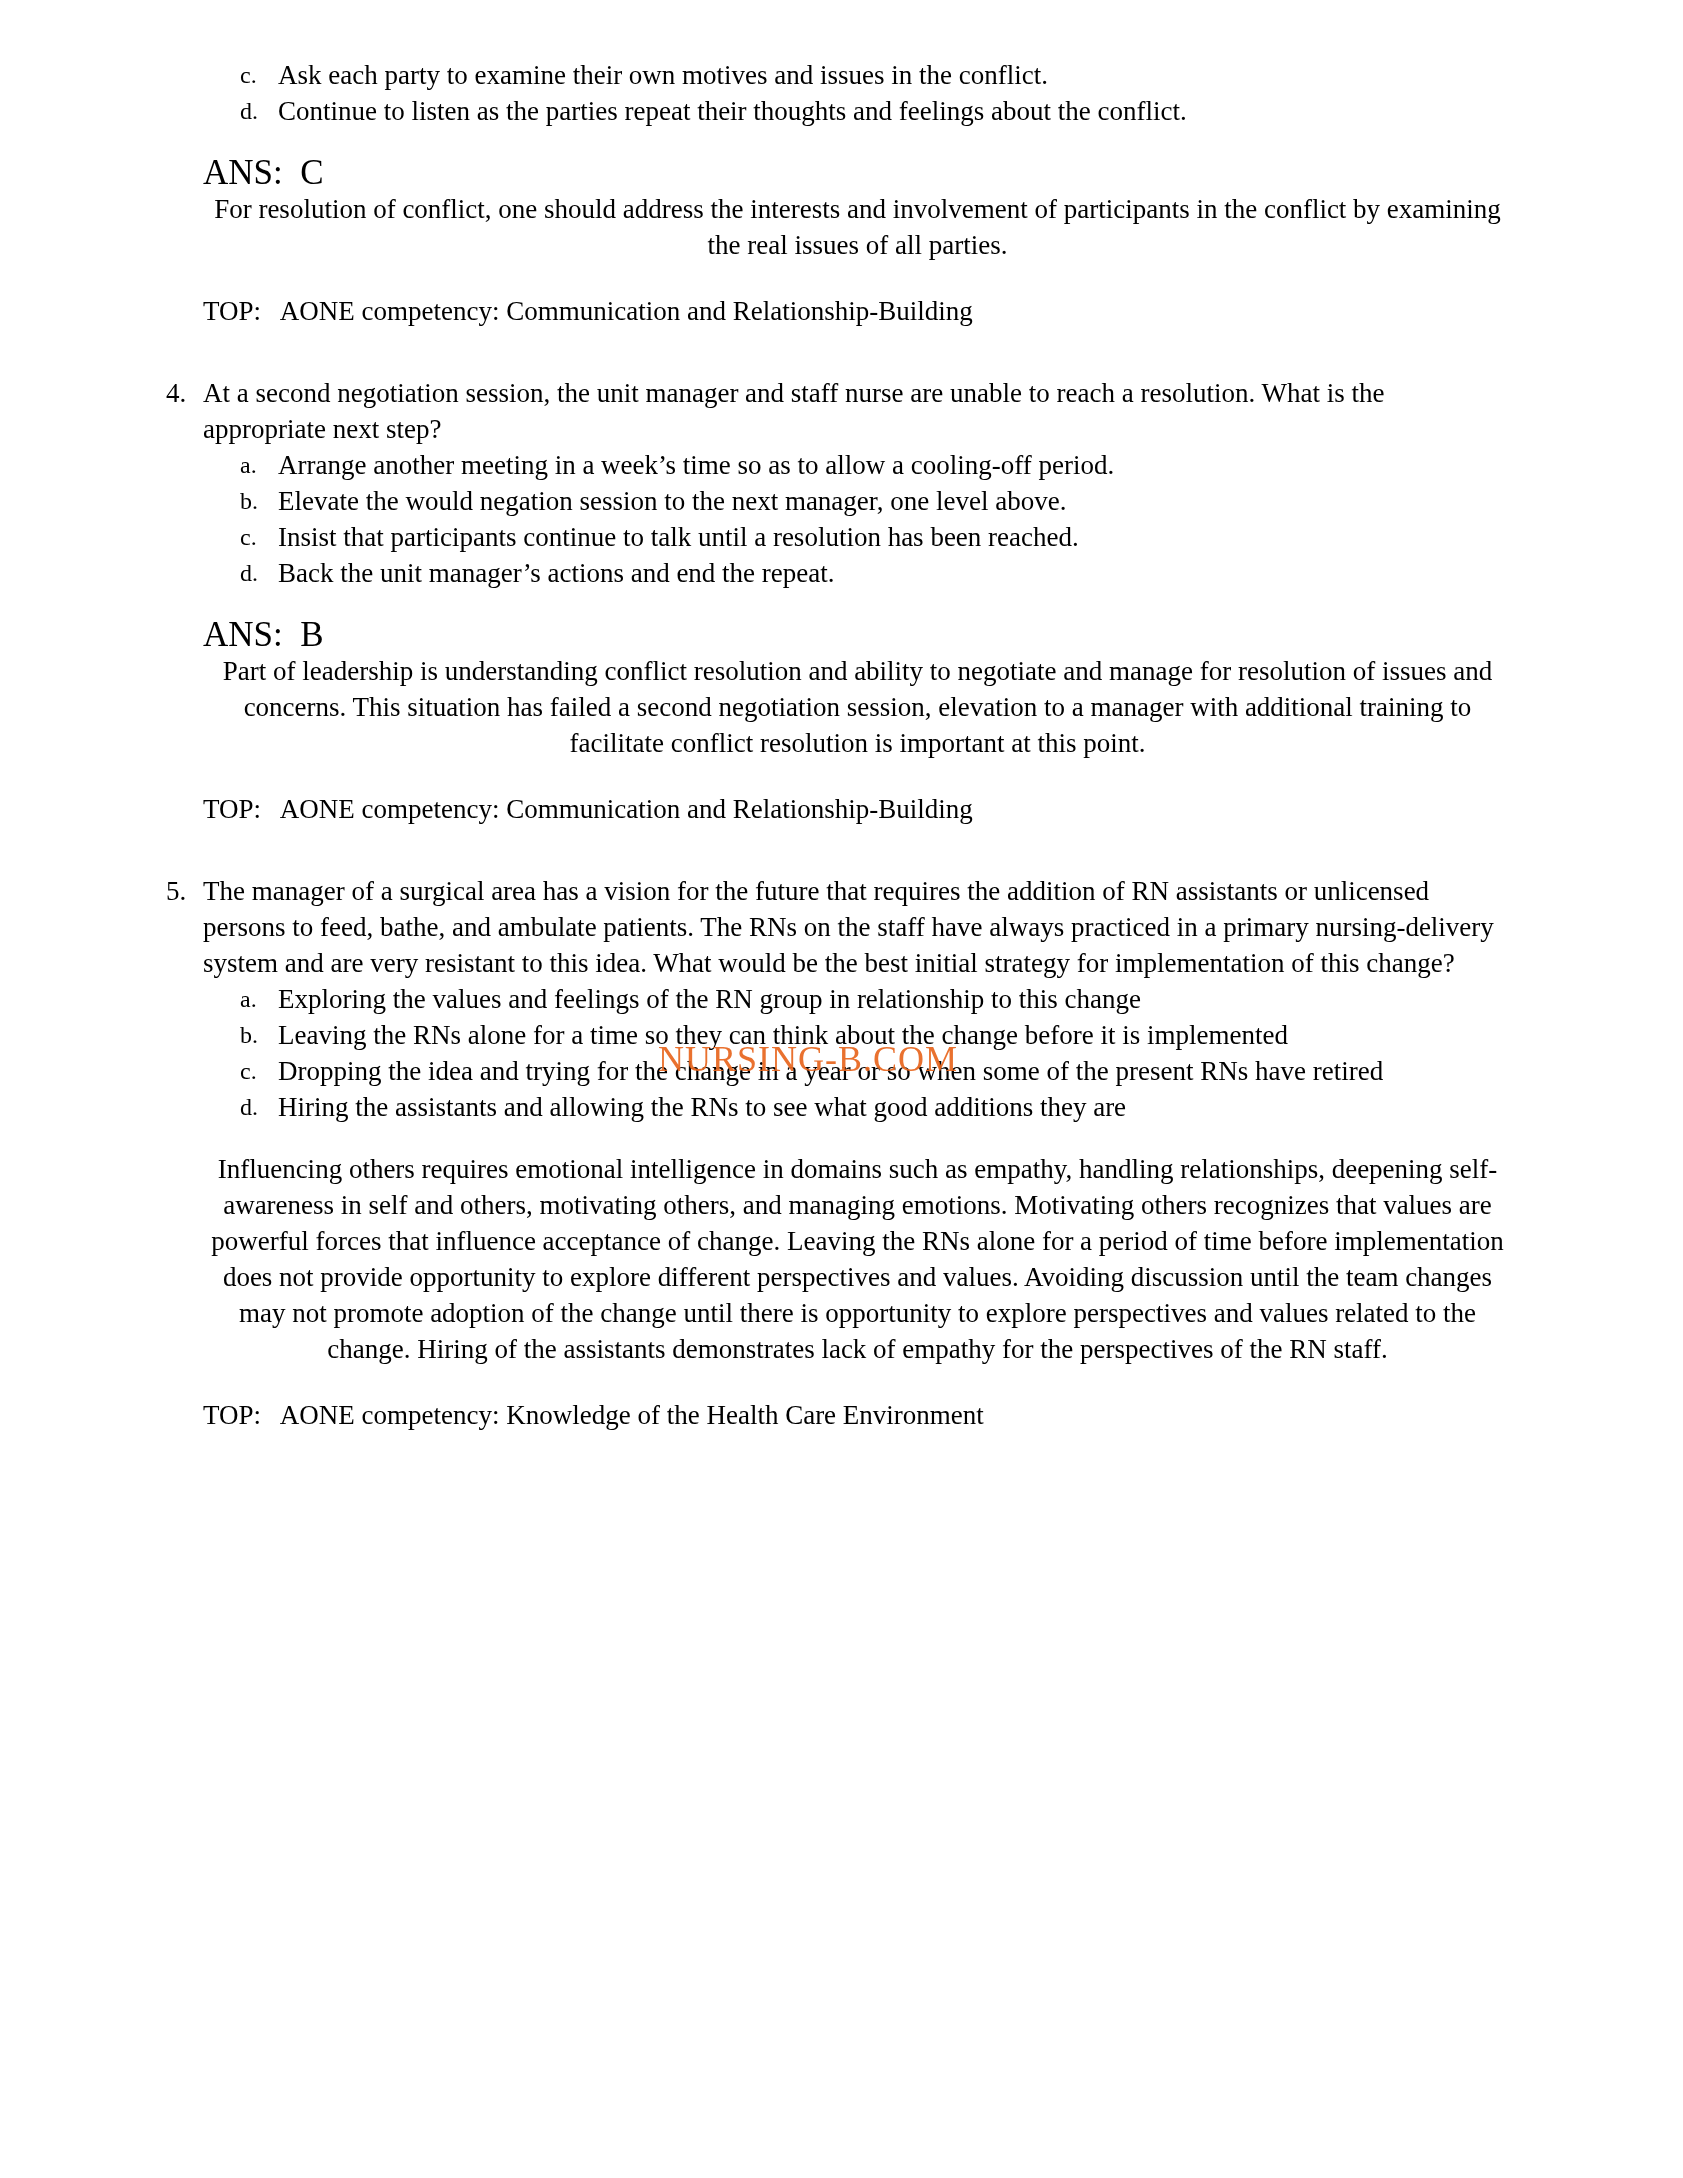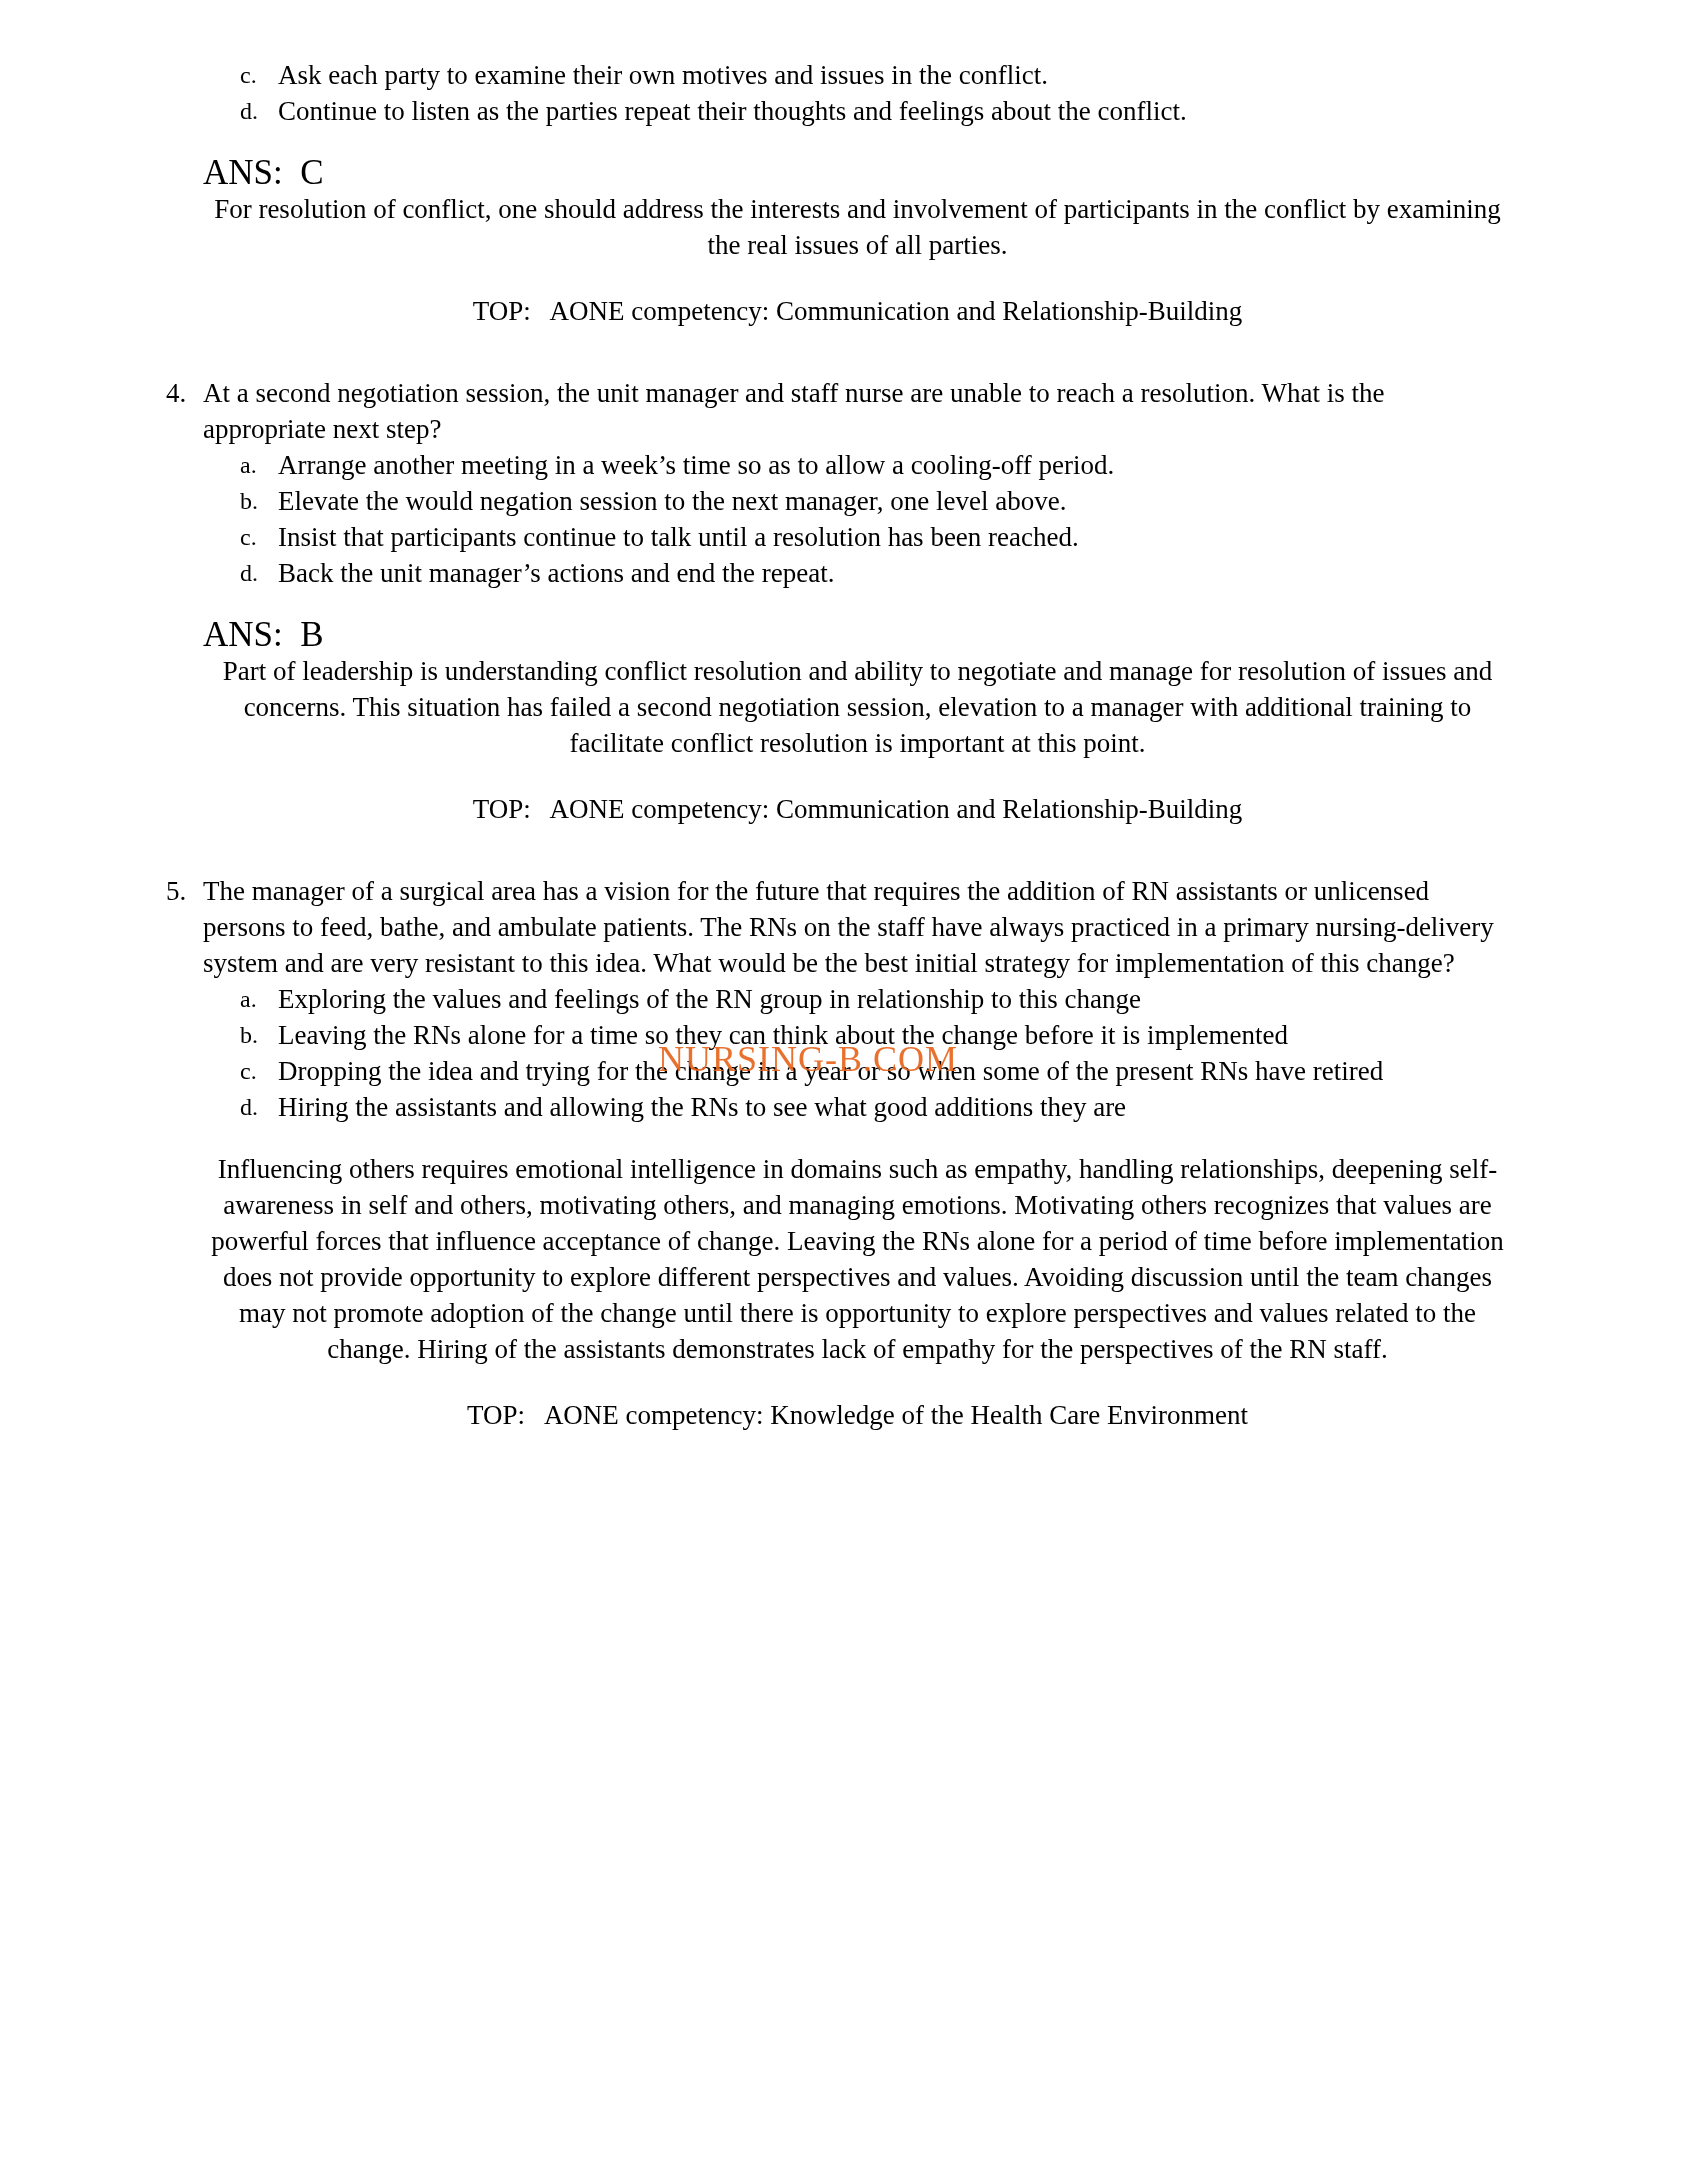--- a/index.html
+++ b/index.html
@@ -75,21 +75,20 @@
     font-size: 27px;
     line-height: 36px;
     text-align: center;
   }
   .top-line {
     margin-left: 37px;
     margin-top: 30px;
     font-size: 27px;
     line-height: 36px;
     white-space: pre;
-    text-align: center;
   }
 
   .lead-block {
     margin-left: 37px;
   }
 
   
   .watermark {
     position: absolute;
     left: 658px;

